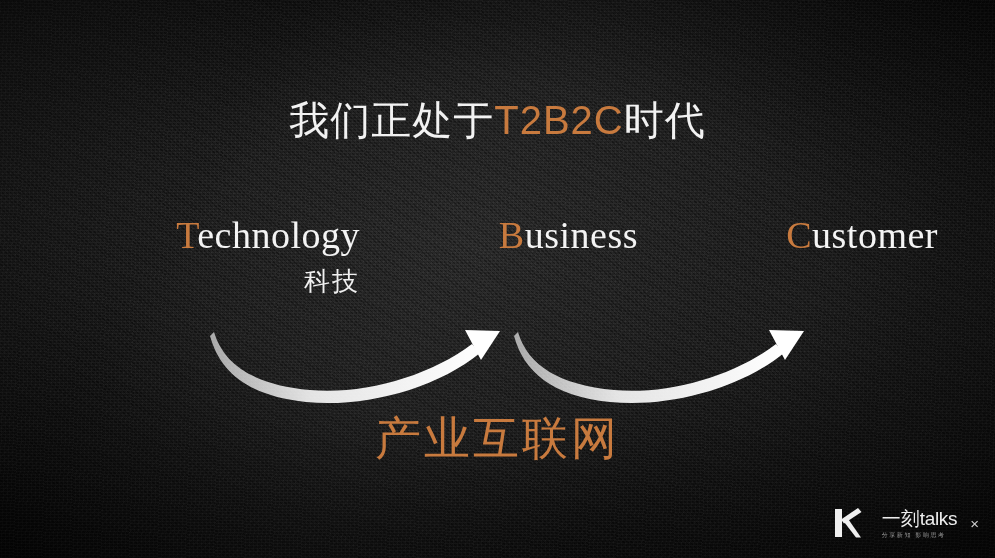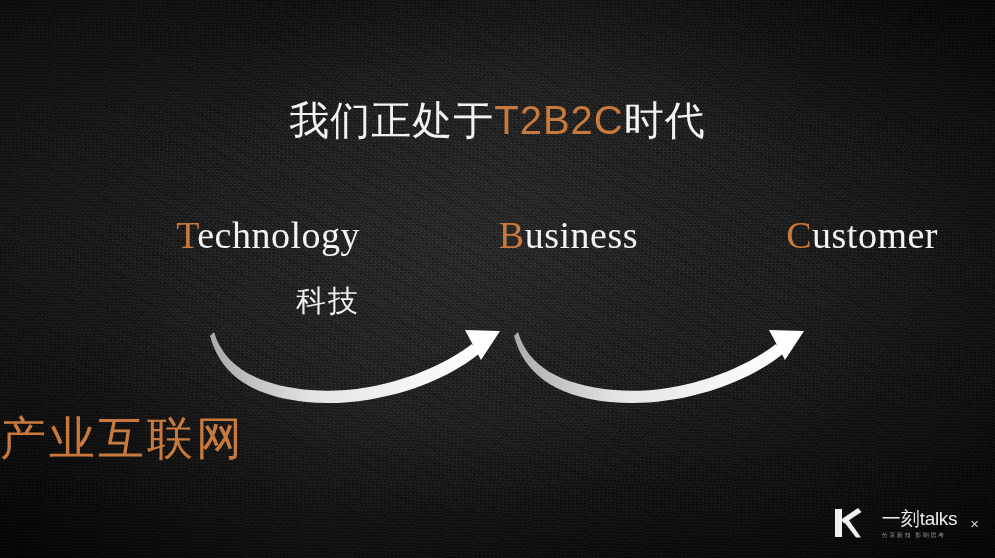--- a/index.html
+++ b/index.html
@@ -105,22 +105,22 @@
     font-size: 38px;
     line-height: 46px;
     color: #f4f4f4;
     font-weight: 400;
     letter-spacing: 0.5px;
     font-family: "Liberation Serif", "DejaVu Serif", serif;
   }
   .col-en .initial { color: #c87a3e; }
 
   .col-cn {
-    margin-top: 24px;
-    font-size: 30px;
+    margin-top: 4px;
+    font-size: 26px;
     line-height: 38px;
     color: #f0f0f0;
     font-weight: 400;
     letter-spacing: 2px;
   }
 
   
   .arrows {
     position: absolute;
     left: 0;
@@ -129,21 +129,21 @@
     height: 558px;
     pointer-events: none;
   }
 
   
   .caption {
     position: absolute;
     top: 408px;
     left: 0;
     width: 995px;
-    text-align: left;
+    text-align: center;
     font-size: 46px;
     line-height: 60px;
     letter-spacing: 3px;
     color: #c87a3e;
     font-weight: 400;
     white-space: nowrap;
   }
 
   
   .logobar {

